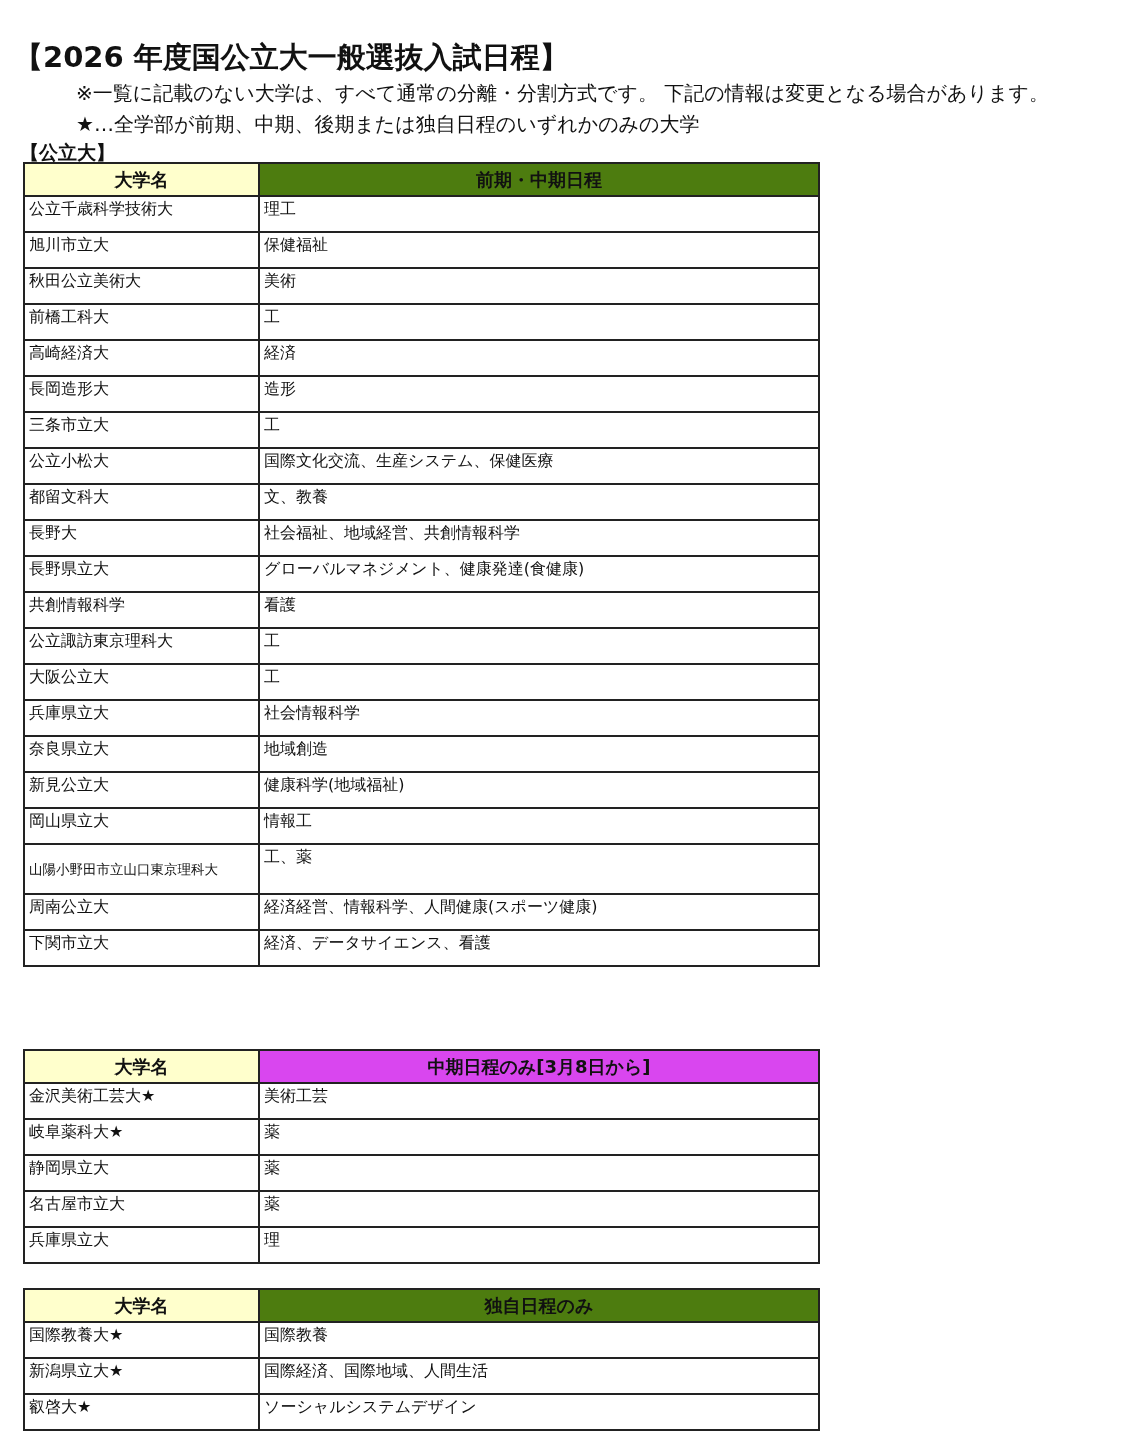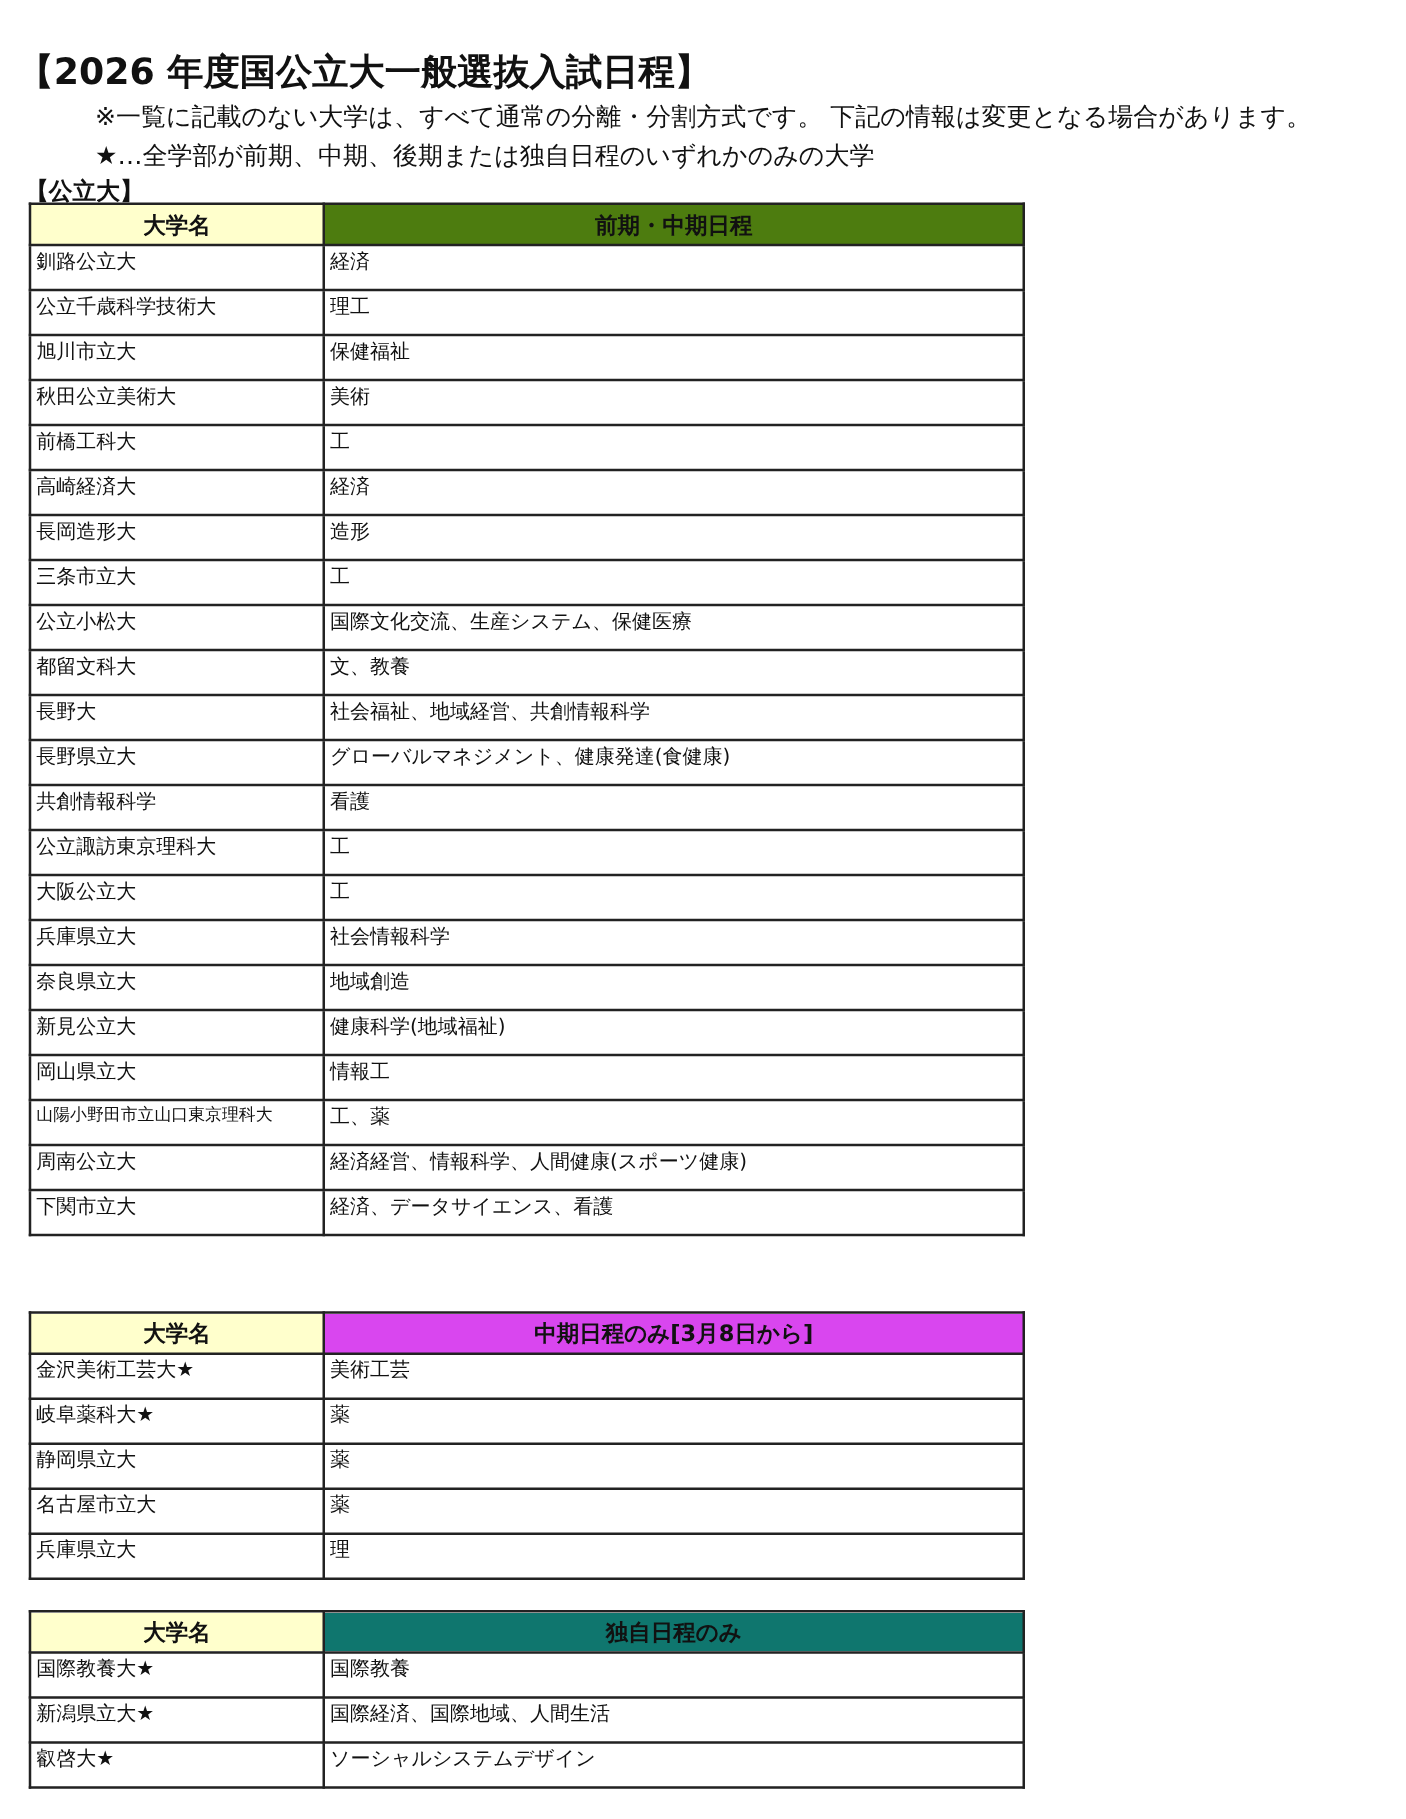--- a/index.html
+++ b/index.html
@@ -63,21 +63,21 @@
     text-align: center;
     vertical-align: middle;
   }
   table.sched td {
     height: 32px;
     font-size: 16px;
     vertical-align: top;
     padding: 2px 0 0 4px;
     text-align: left;
   }
-  table.sched td.small { font-size: 13.5px; padding-top: 2px; }
+  table.sched td.small { font-size: 13.5px; padding-top: 16px; }
   col.c-name { width: 235px; }
   col.c-dept { width: 560px; }
   #t1 { top: 162px; }
   #t2 { top: 1049px; }
   #t3 { top: 1288px; }
 </style>
 </head>
 <body>
 
 <div class="title">【2026 年度国公立大一般選抜入試日程】</div>
@@ -91,24 +91,20 @@
       <col class="c-dept">
     </colgroup>
   <thead>
     <tr>
       <th style="background: rgb(255, 255, 204);">大学名</th>
       <th style="background: #4d7c0f;">前期・中期日程</th>
     </tr>
   </thead>
   <tbody>
       <tr>
-        <td>釧路公立大</td>
-        <td>経済</td>
-      </tr>
-      <tr>
         <td>公立千歳科学技術大</td>
         <td>理工</td>
       </tr>
       <tr>
         <td>旭川市立大</td>
         <td>保健福祉</td>
       </tr>
       <tr>
         <td>秋田公立美術大</td>
         <td>美術</td>
@@ -224,21 +220,21 @@
 </table>
 
 <table class="sched" id="t3">
   <colgroup>
       <col class="c-name">
       <col class="c-dept">
     </colgroup>
   <thead>
     <tr>
       <th style="background: rgb(255, 255, 204);">大学名</th>
-      <th style="background: #0f766e;">独自日程のみ</th>
+      <th style="background: #4d7c0f;">独自日程のみ</th>
     </tr>
   </thead>
   <tbody>
       <tr>
         <td>国際教養大★</td>
         <td>国際教養</td>
       </tr>
       <tr>
         <td>新潟県立大★</td>
         <td>国際経済、国際地域、人間生活</td>

